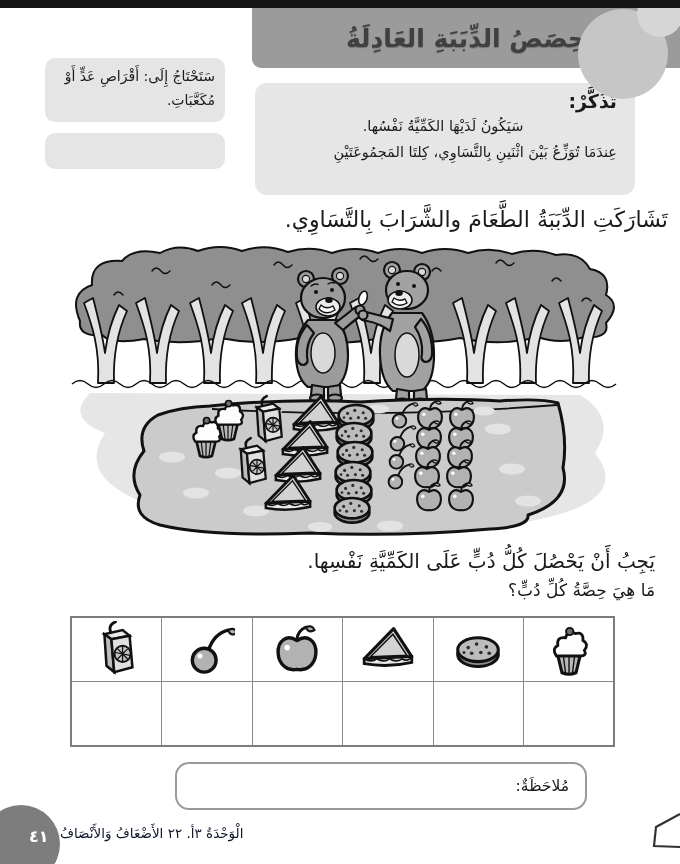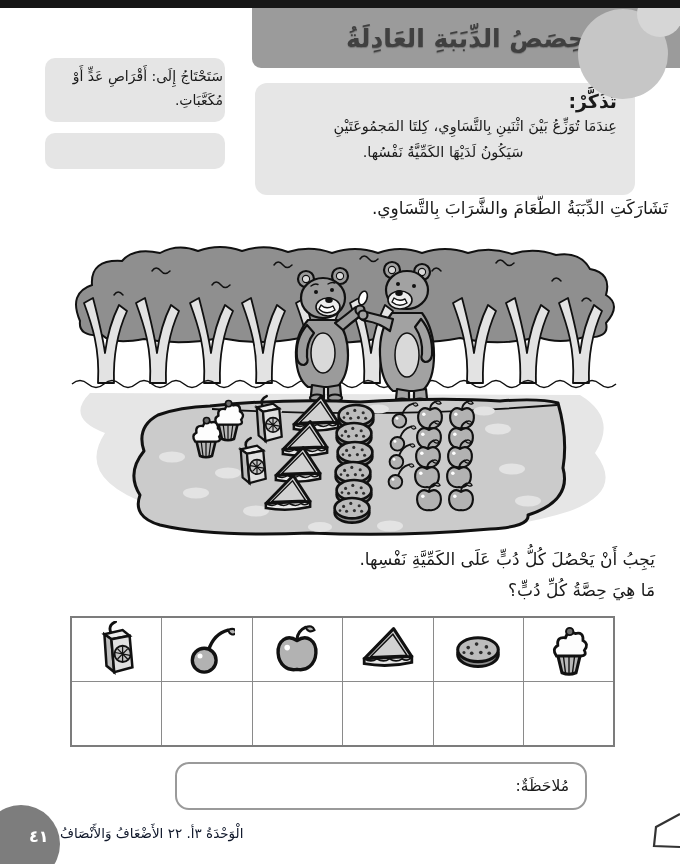--- a/index.html
+++ b/index.html
@@ -6,29 +6,29 @@
   html,body{width:680px;height:864px}
   body{font-family:"DejaVu Sans",sans-serif;background:#fff;color:#1a1a1a}
   .page{position:relative;width:680px;height:864px;background:#fff;overflow:hidden}
   .top-bar{position:absolute;top:0;left:0;width:680px;height:8px;background:#161616;z-index:6}
   .banner{position:absolute;top:8px;left:252px;width:428px;height:60px;background:#9b9b9b;border-bottom-left-radius:9px;z-index:1}
   .banner-title{position:absolute;inset:0;line-height:62px;text-align:center;color:#404040;font-size:25px;font-weight:bold;white-space:nowrap;direction:rtl;text-shadow:0 1px 1px rgba(0,0,0,.25)}
   .circle{position:absolute;border-radius:50%;z-index:3}
   .circle.big{left:578px;top:9px;width:90px;height:90px;background:#c6c6c6}
   .circle.small{left:637px;top:-9px;width:46px;height:46px;background:#d6d6d6}
   .side-box{position:absolute;left:45px;width:180px;background:#e5e5e5;border-radius:10px}
-  .materials{top:58px;height:64px;padding:7px 2px;font-size:14px;line-height:1.7;direction:rtl}
+  .materials{top:58px;height:64px;padding:7px 10px;font-size:14px;line-height:1.7;direction:rtl}
   .empty-note{top:133px;height:36px}
   .remember{position:absolute;left:255px;top:83px;width:380px;height:112px;background:#e6e6e6;border-radius:12px;z-index:2;direction:rtl;padding:7px 18px 0 14px}
   .remember-heading{font-size:19px;font-weight:bold;margin-bottom:1px}
   .remember-line{font-size:14.5px;line-height:1.8;white-space:nowrap}
   .remember-line.center{text-align:center}
-  .intro{position:absolute;top:198px;right:12px;direction:rtl;font-size:17px;white-space:nowrap}
+  .intro{position:absolute;top:207px;right:12px;direction:rtl;font-size:22px;white-space:nowrap}
   .illustration{position:absolute;left:60px;top:243px;width:562px;height:302px}
-  .instruction{position:absolute;top:549px;right:25px;direction:rtl;font-size:17px;white-space:nowrap}
+  .instruction{position:absolute;top:549px;right:25px;direction:rtl;font-size:20px;white-space:nowrap}
   .question{position:absolute;top:580px;right:25px;direction:rtl;font-size:17px;white-space:nowrap}
   table.answer-table{position:absolute;left:70px;top:616px;border-collapse:collapse;border:2px solid #7c7c7c;background:#fff}
   table.answer-table td{border:1.5px solid #8a8a8a;width:90.5px;height:64px;text-align:center;vertical-align:middle}
   table.answer-table tr.answers td{height:65px}
   .cell-icon{width:56px;height:56px;display:block;margin:2px auto}
   .note{position:absolute;left:175px;top:762px;width:412px;height:48px;border:2px solid #9a9a9a;border-radius:14px;background:#fff;direction:rtl;display:flex;align-items:center;padding:0 16px;font-size:14.5px;gap:6px;white-space:nowrap}
   .note-label{font-weight:normal;font-size:15.5px}
   .page-circle{position:absolute;left:-18px;top:805px;width:78px;height:78px;border-radius:50%;background:#7d7d7d;z-index:2}
   .page-number{position:absolute;left:29px;top:827px;color:#fff;font-size:16px;font-weight:bold;z-index:3}
   .footer-text{position:absolute;left:60px;top:825px;direction:rtl;font-size:13.5px;color:#0f172a;white-space:nowrap}
@@ -47,22 +47,22 @@
   <div class="circle big"></div>
   <div class="circle small"></div>
 
   <div class="side-box materials">
     <span>سَتَحْتَاجُ إِلَى: أَقْرَاصِ عَدٍّ أَوْ مُكَعَّبَاتِ.</span>
   </div>
   <div class="side-box empty-note"></div>
 
   <div class="remember">
     <div class="remember-heading">تَذَكَّرْ:</div>
+    <div class="remember-line center">سَيَكُونُ لَدَيْهَا الكَمِّيَّةُ نَفْسُها.</div>
     <div class="remember-line">عِندَمَا تُوَزِّعُ بَيْنَ اثْنَينِ بِالتَّسَاوِي، كِلتَا المَجمُوعَتَيْنِ</div>
-    <div class="remember-line center">سَيَكُونُ لَدَيْهَا الكَمِّيَّةُ نَفْسُها.</div>
   </div>
 
   <div class="intro">تَشَارَكَتِ الدِّبَبَةُ الطَّعَامَ والشَّرَابَ بِالتَّسَاوِي.</div>
 
   <div class="illustration">
     <svg viewBox="0 0 562 302" width="562" height="302">
       <defs>
         <g id="icon-apple">
           <path d="M20 14 C13 9 6 14 6.5 23 C7 31 13 36 20 34.5 C27 36 33 31 33.5 23 C34 14 27 9 20 14 Z" fill="#b2b2b2" stroke="#111" stroke-width="2.4" stroke-linejoin="round"></path>
           <path d="M20 13 Q20.5 7 26 4.5" fill="none" stroke="#111" stroke-width="2.2" stroke-linecap="round"></path>

